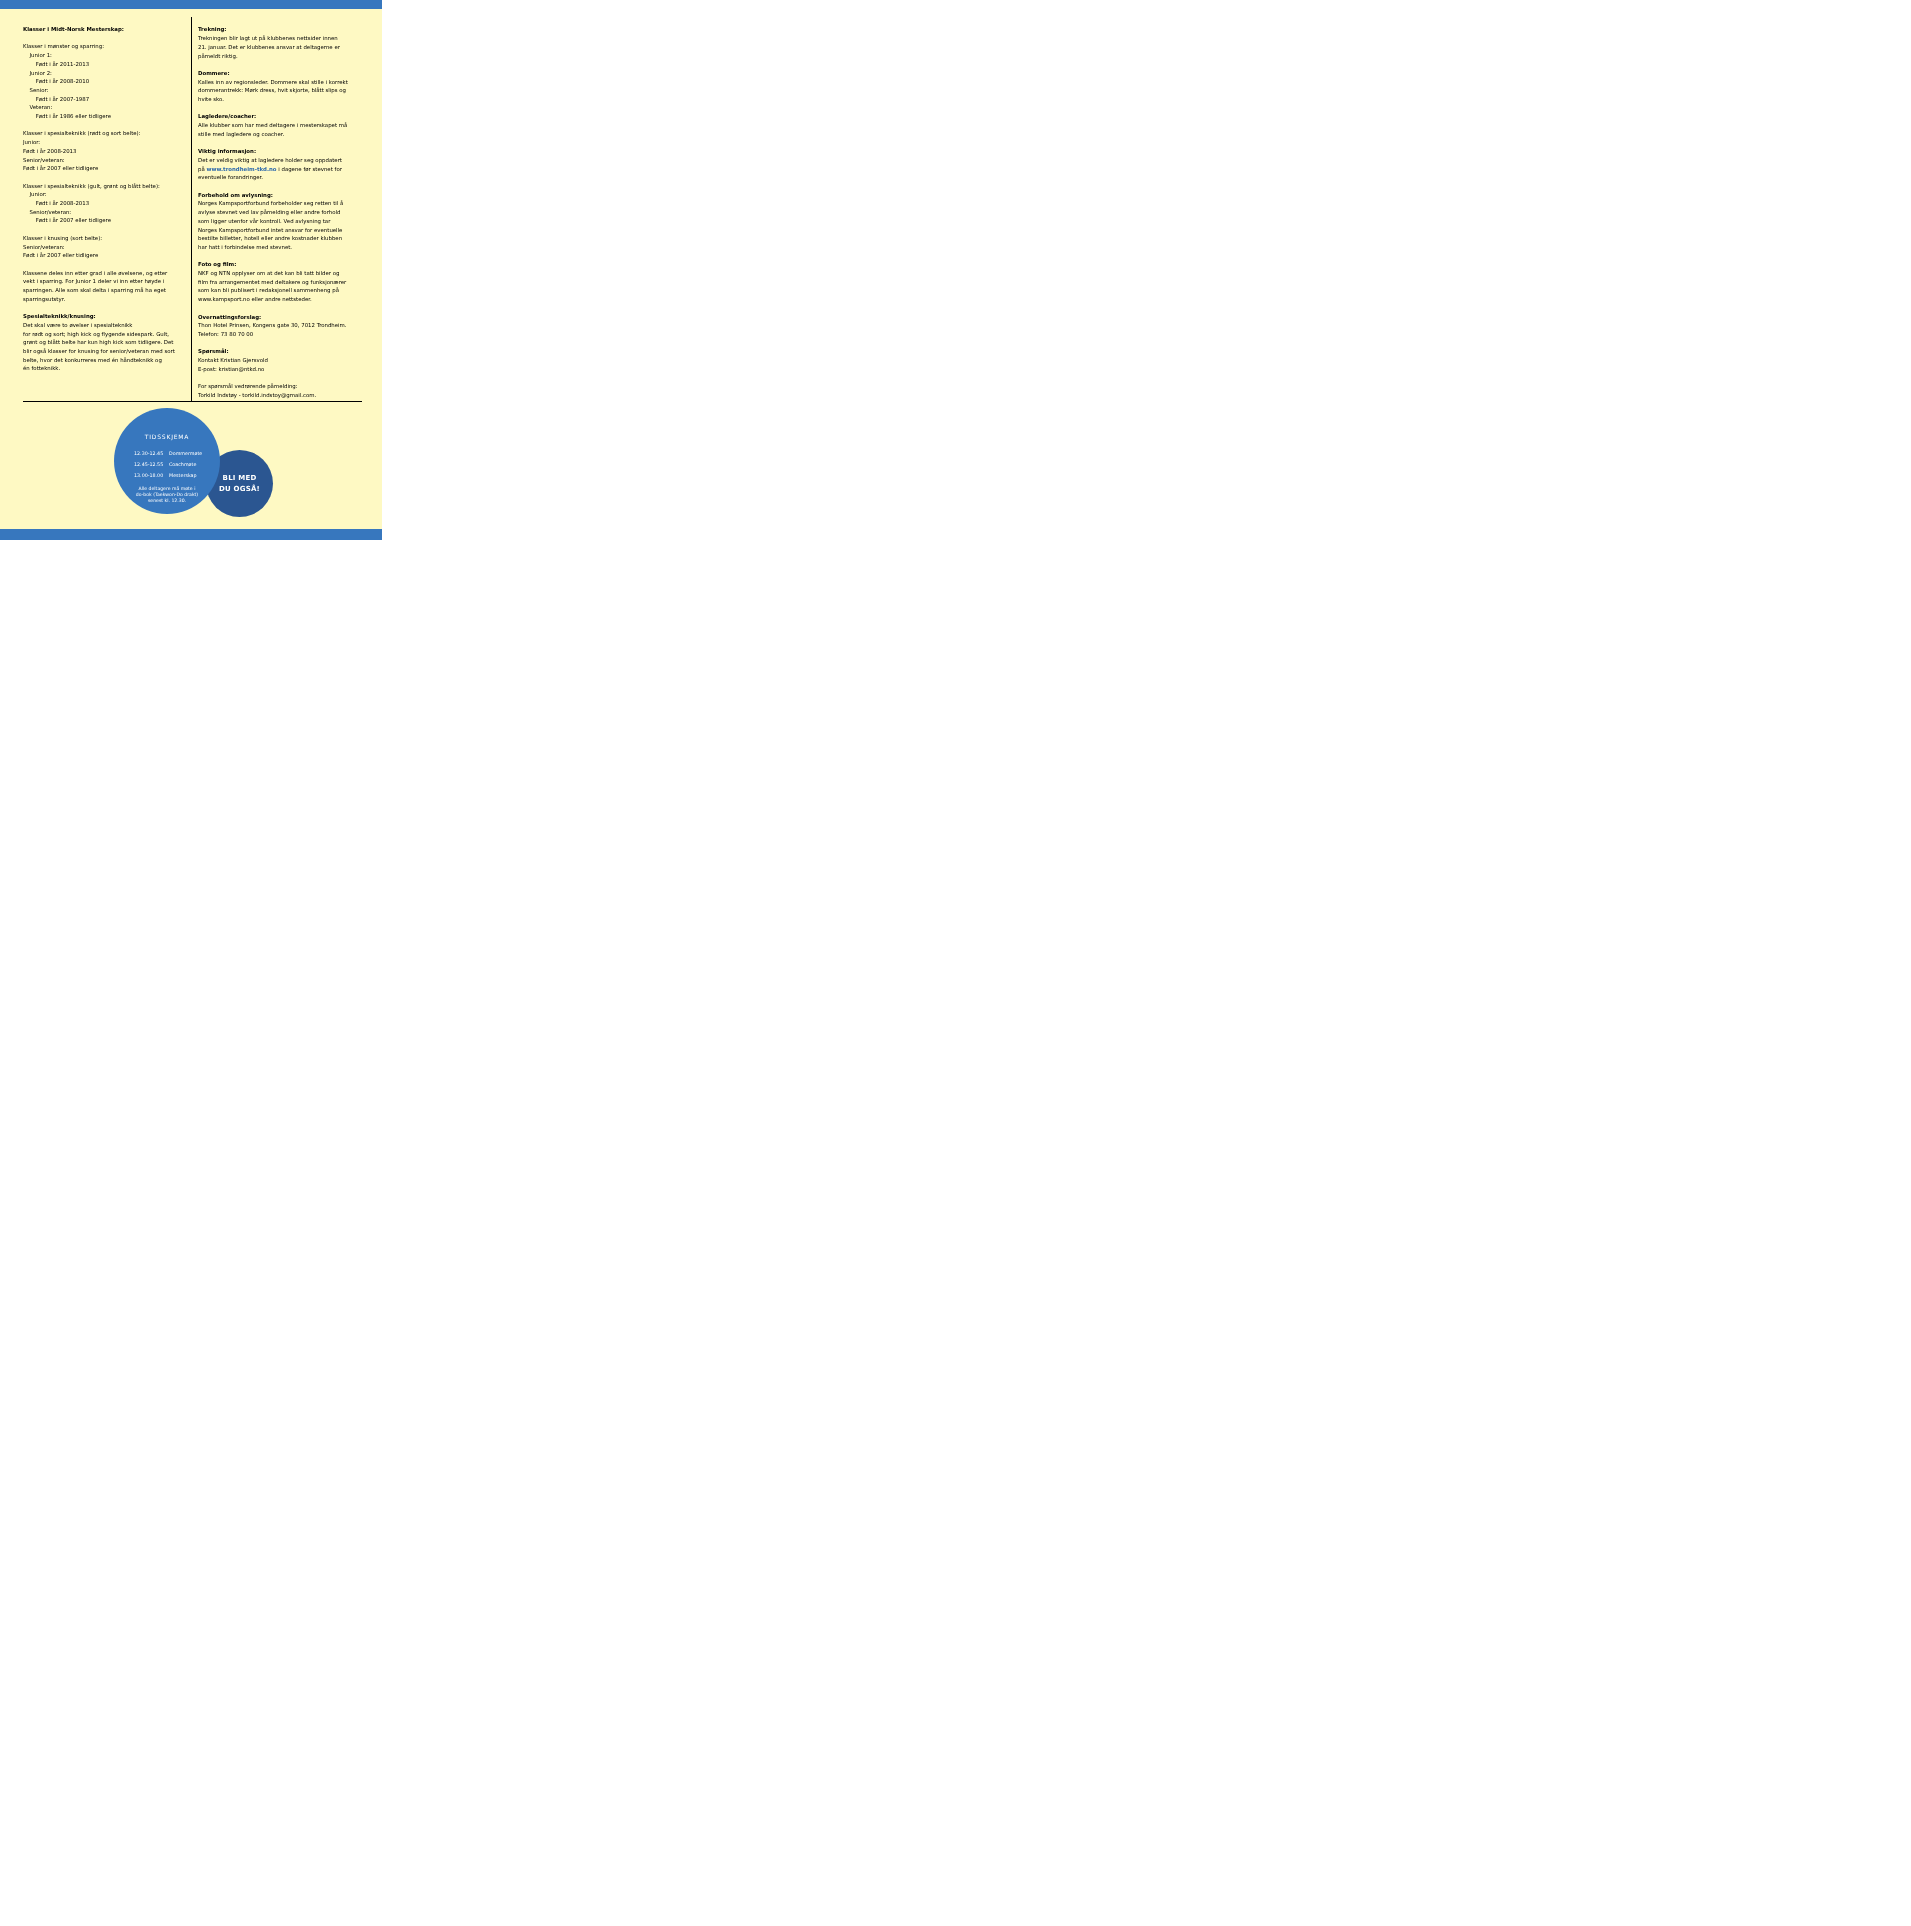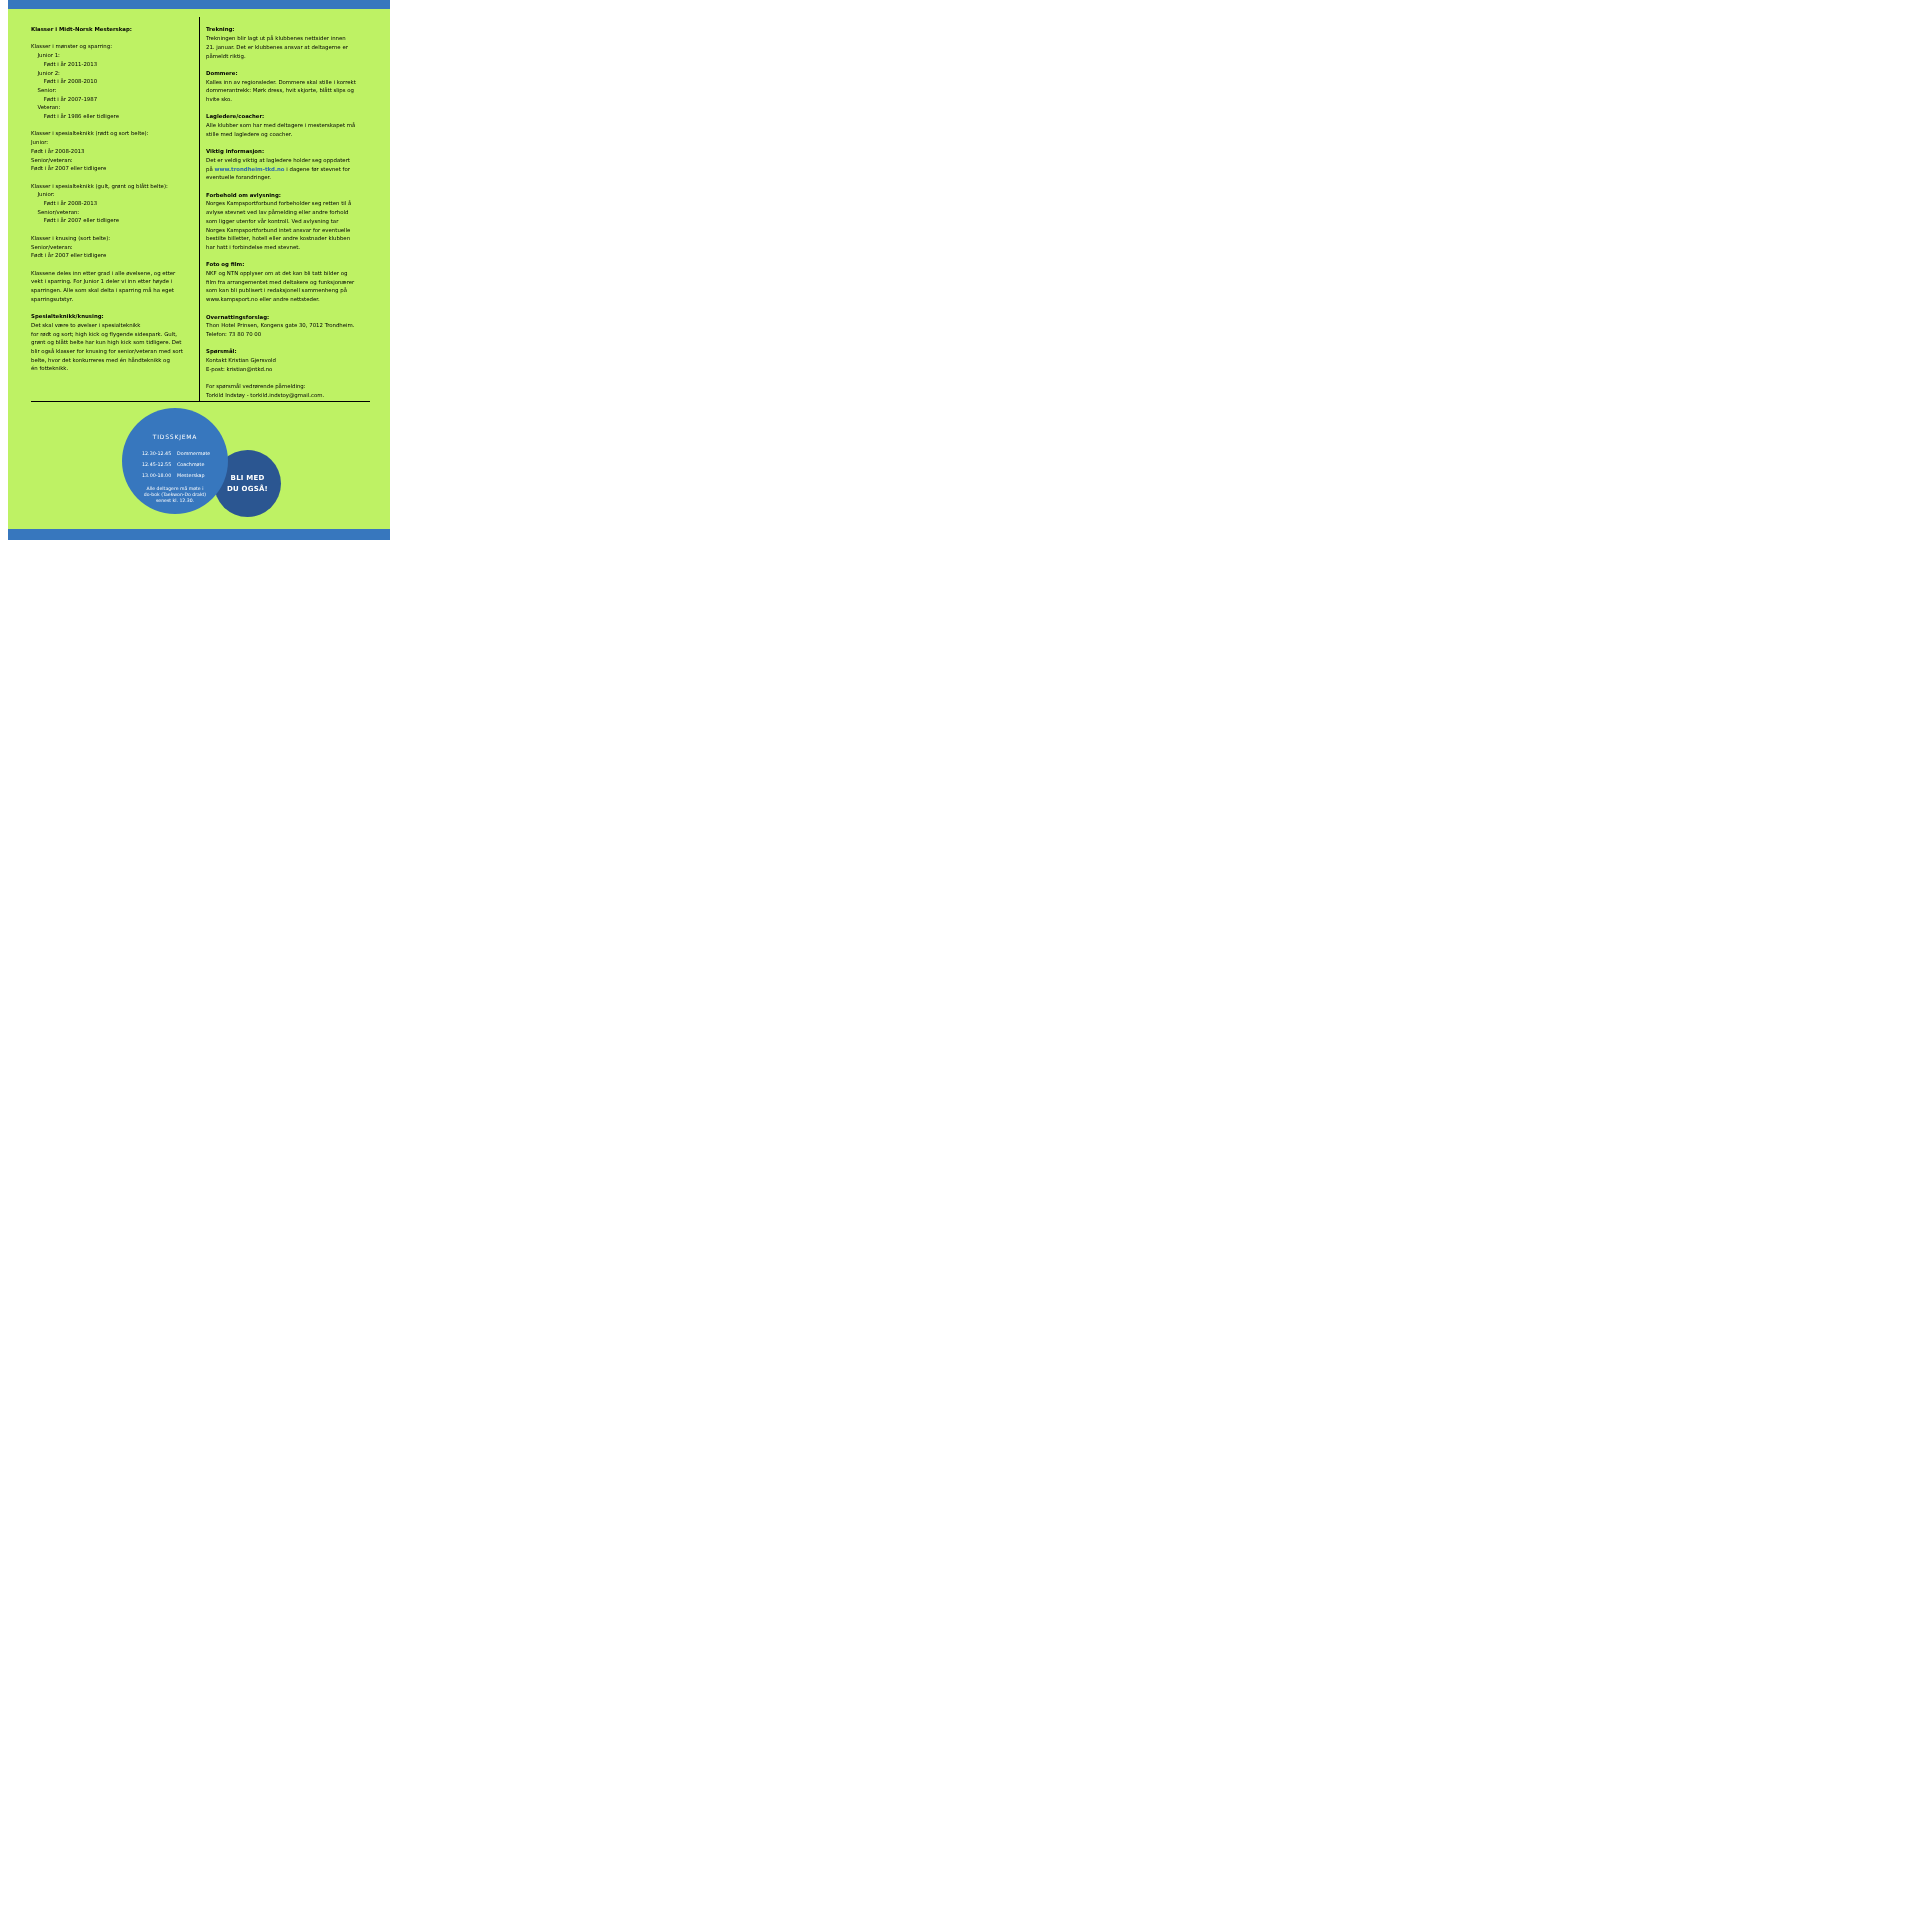--- a/index.html
+++ b/index.html
@@ -1,23 +1,22 @@
 <!DOCTYPE html>
 <html style="font-size:6.2px"><head>
 <meta charset="utf-8">
 <style>
   html,body{margin:0;padding:0;background:#ffffff;}
   .page{
     position:relative;
     width:382px;height:540px;
-    background:#bef264;
+    background:#fef9c3;
     font-family:"DejaVu Sans","Liberation Sans",sans-serif;
     color:#000;
     overflow:hidden;
-    margin-left:8px;
   }
   .bar{position:absolute;left:0;right:0;}
   .bar.top{top:0;height:9.2px;}
   .bar.bottom{bottom:0;height:10.8px;}
   .divider{position:absolute;left:191px;top:17px;width:0.8px;height:385px;background:#000;}
   .hrule{position:absolute;left:23px;top:401px;width:339px;height:1.2px;background:#000;}
   .col{position:absolute;}
   .col.left{left:23px;top:25px;width:168px;}
   .col.right{left:198px;top:25.4px;width:169px;}
   .section{margin-bottom:8.7px;}

